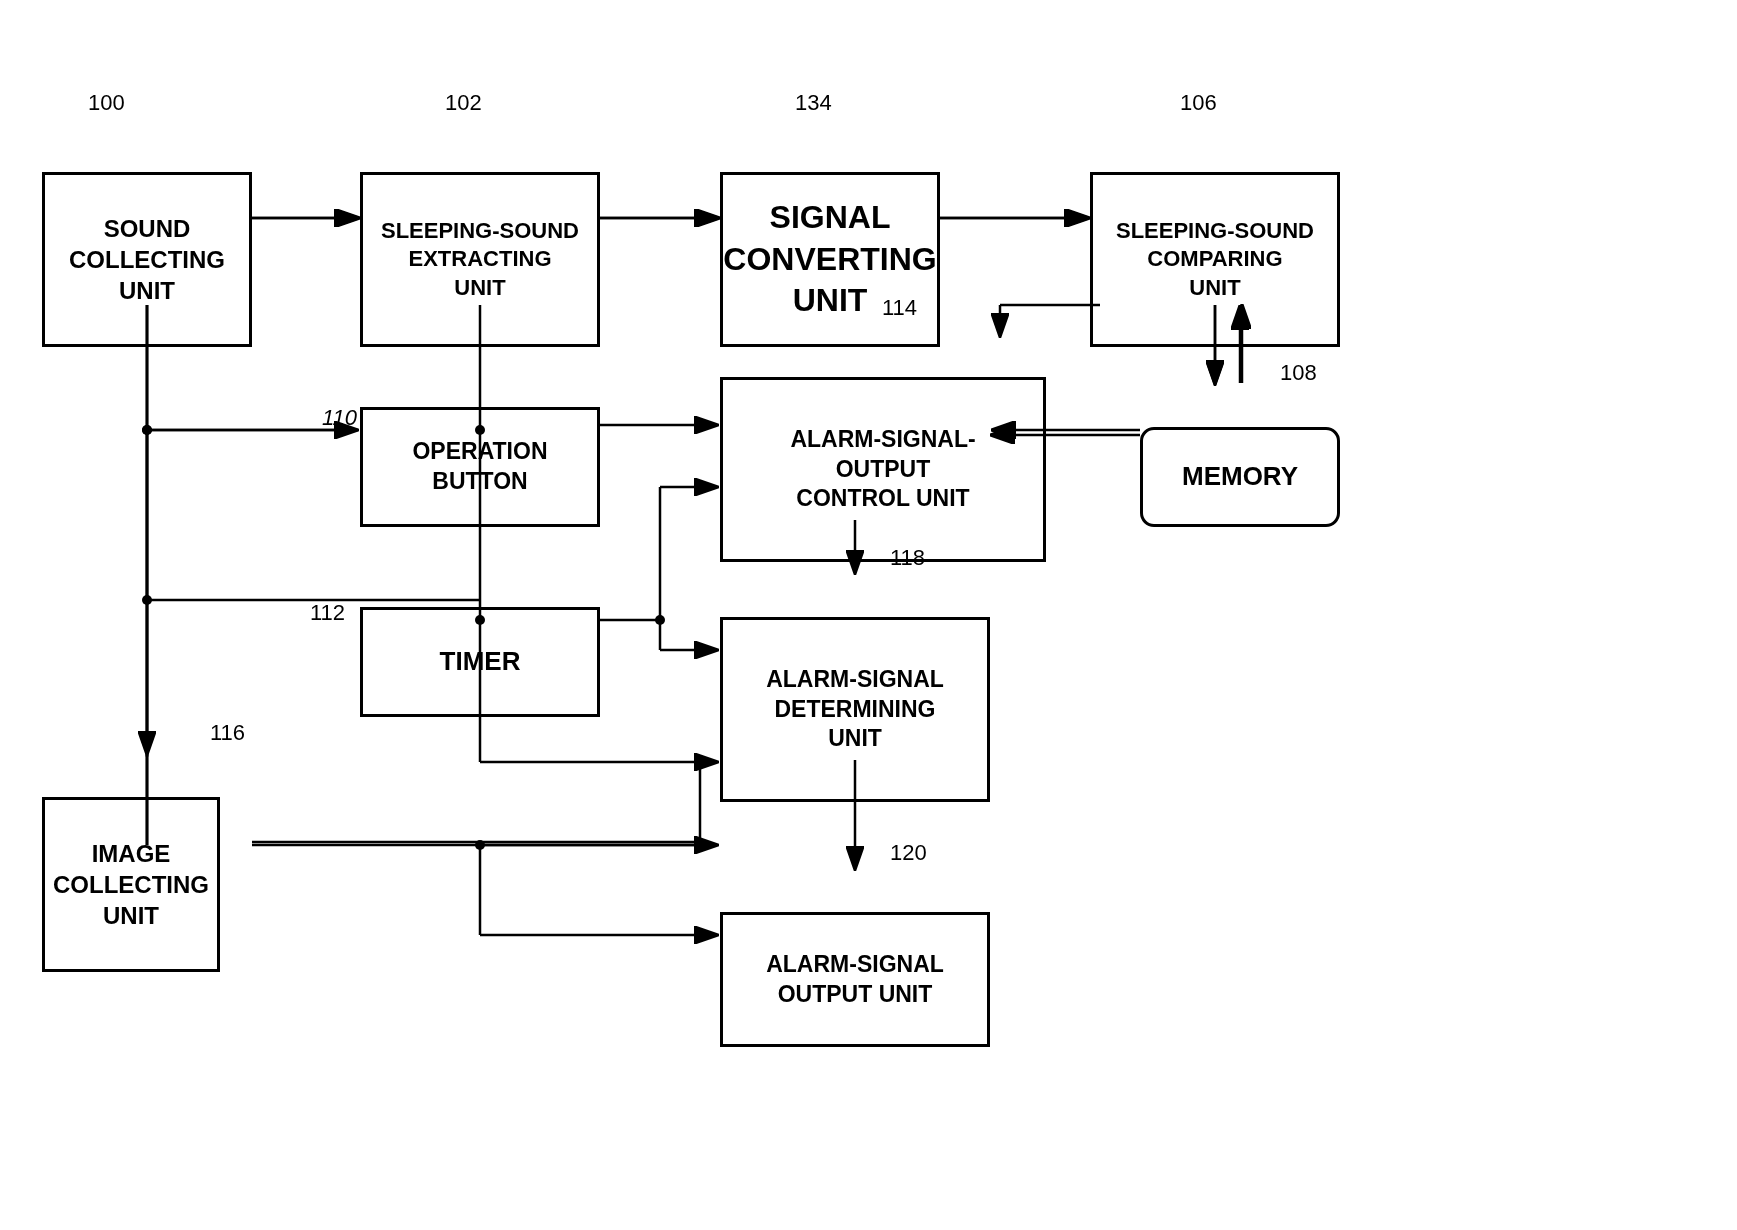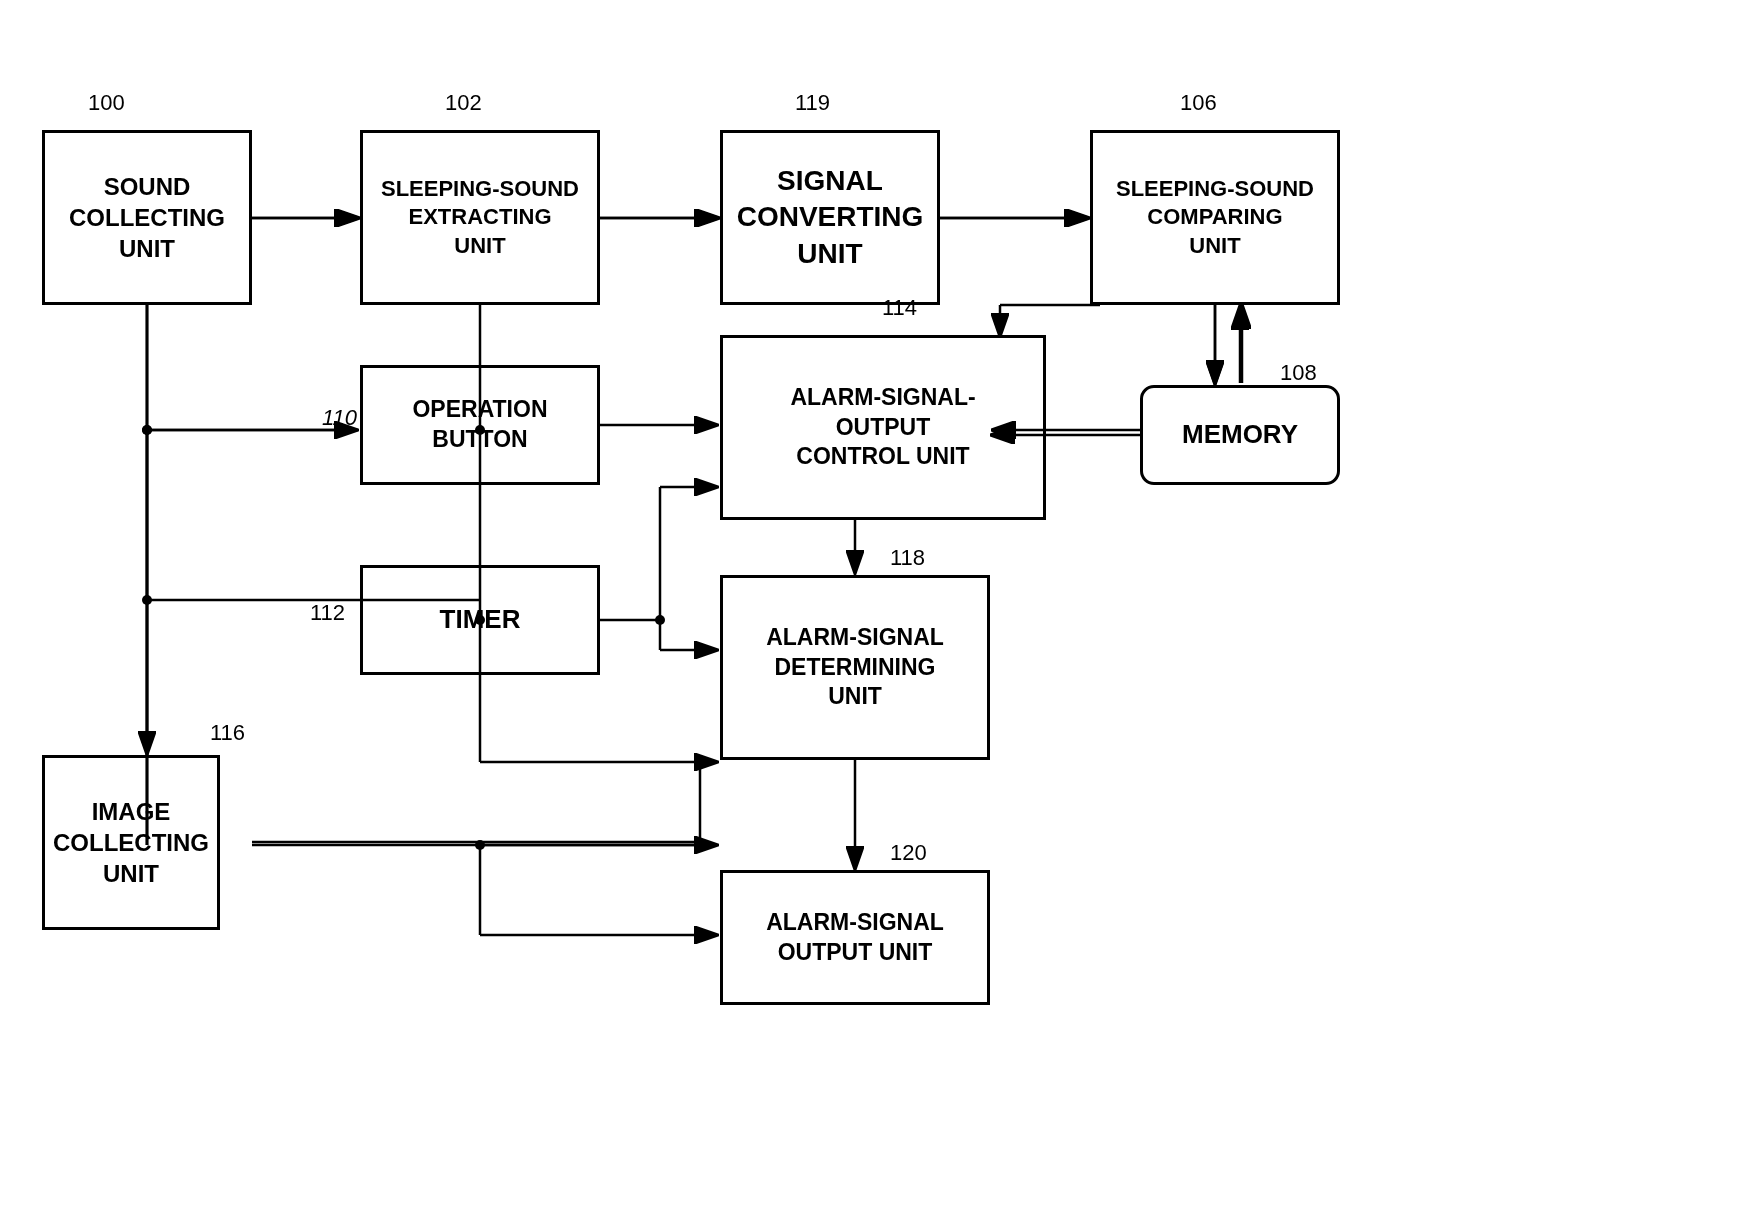--- a/index.html
+++ b/index.html
@@ -21,20 +21,21 @@
       border: 3px solid #000;
       background: #fff;
       display: flex;
       align-items: center;
       justify-content: center;
       text-align: center;
       font-weight: bold;
       font-size: 22px;
       line-height: 1.3;
       padding: 8px;
+      margin-top: 42px;
     }
     .ref-num {
       position: absolute;
       font-size: 22px;
       font-weight: normal;
     }
     svg.arrows {
       position: absolute;
       top: 0;
       left: 0;
@@ -60,24 +61,24 @@
   <div class="block" style="left:42px; top:130px; width:210px; height:175px; font-size:24px;">
     SOUND<br>COLLECTING<br>UNIT
   </div>
   <span class="ref-num" style="left:88px; top:90px;">100</span>
 
   <div class="block" style="left:360px; top:130px; width:240px; height:175px; font-size:22px;">
     SLEEPING-SOUND<br>EXTRACTING<br>UNIT
   </div>
   <span class="ref-num" style="left:445px; top:90px;">102</span>
 
-  <div class="block" style="left:720px; top:130px; width:220px; height:175px; font-size:28px;">
+  <div class="block" style="left:720px; top:130px; width:220px; height:175px; font-size:32px;">
     SIGNAL<br>CONVERTING<br>UNIT
   </div>
-  <span class="ref-num" style="left:795px; top:90px;">119</span>
+  <span class="ref-num" style="left:795px; top:90px;">134</span>
 
   <div class="block" style="left:1090px; top:130px; width:250px; height:175px; font-size:22px;">
     SLEEPING-SOUND<br>COMPARING<br>UNIT
   </div>
   <span class="ref-num" style="left:1180px; top:90px;">106</span>
 
   <div class="block" style="left:1140px; top:385px; width:200px; height:100px; font-size:26px;border-radius:14px;">
     MEMORY
   </div>
   <span class="ref-num" style="left:1280px; top:360px;">108</span>

